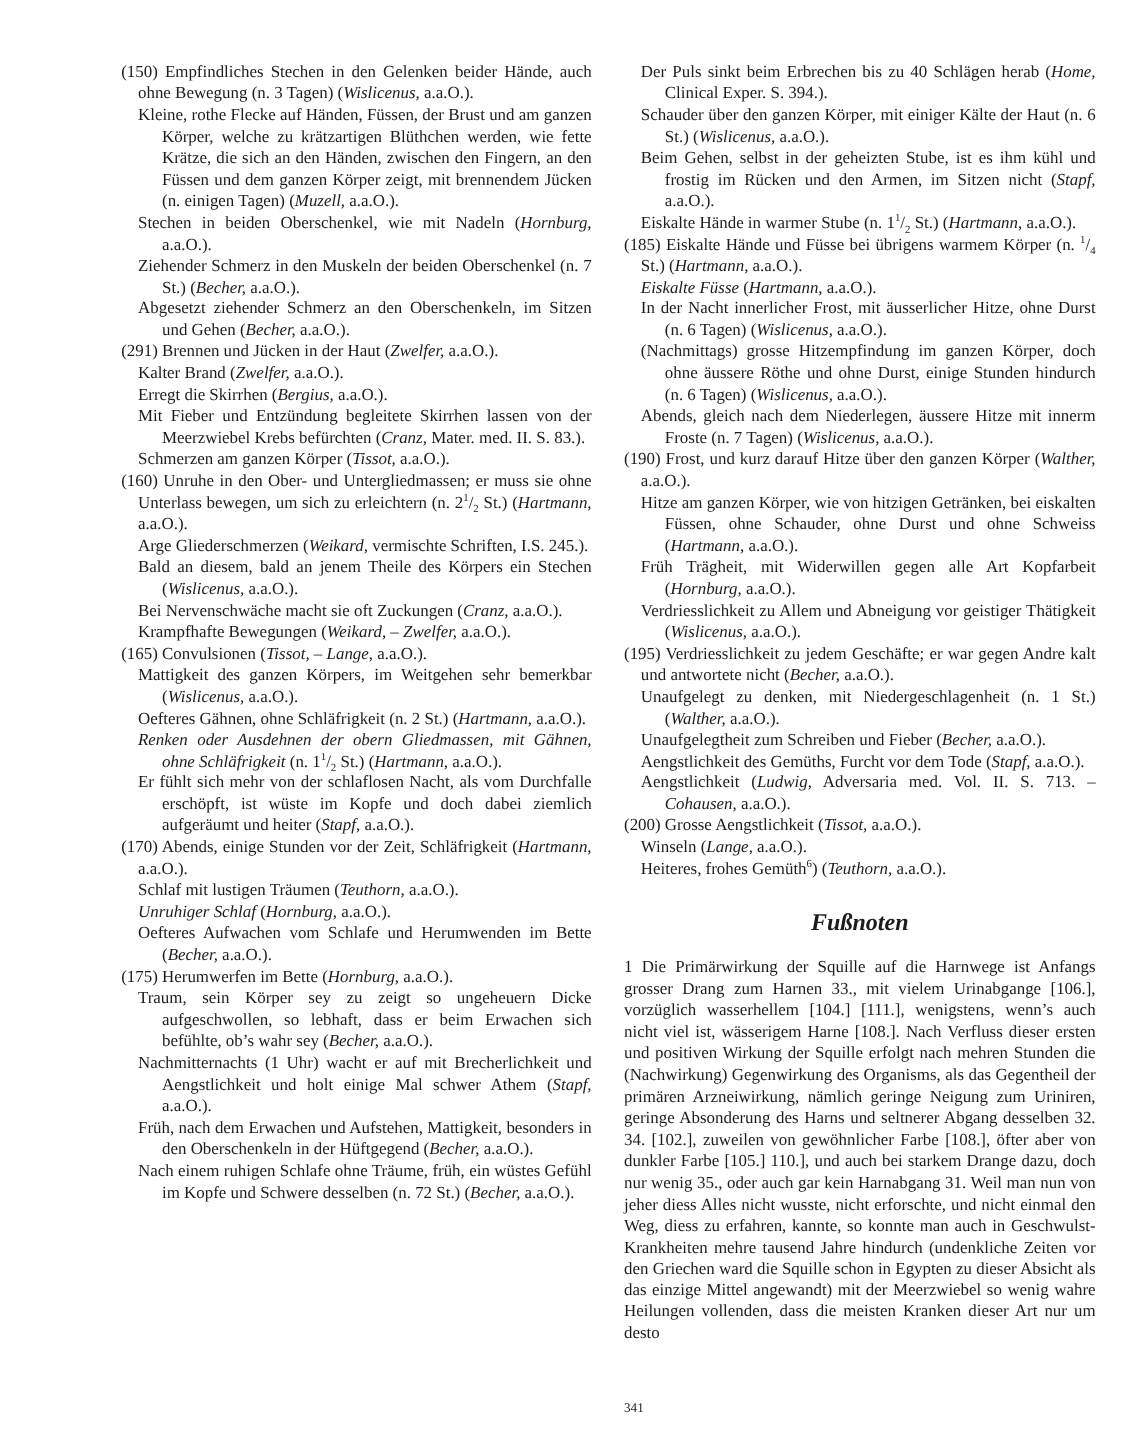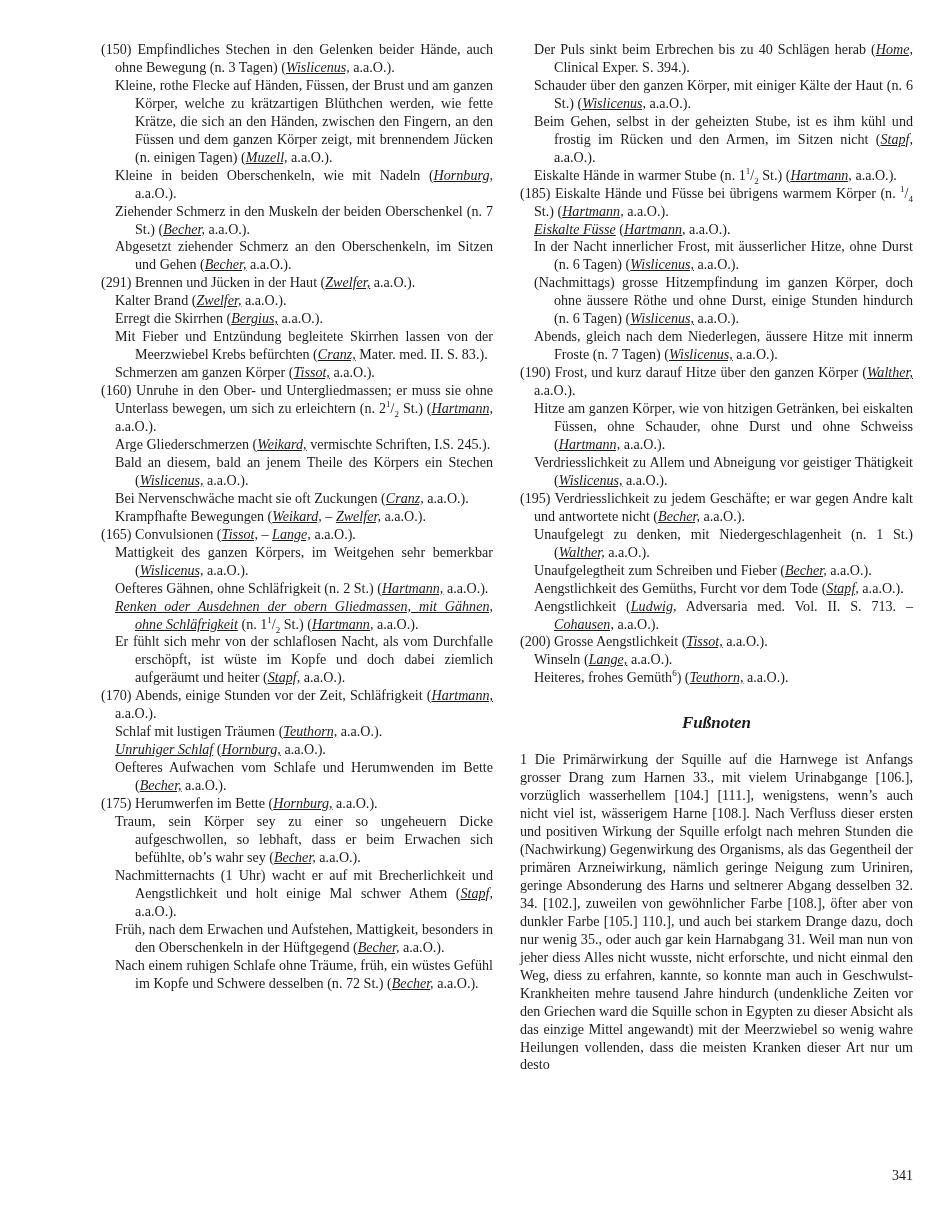--- a/index.html
+++ b/index.html
@@ -6,55 +6,54 @@
   body {
     width: 935px; height: 1210px;
     background: #ffffff;
     color: #1c1c1c;
     font-family: "Liberation Serif", "DejaVu Serif", serif;
     position: relative;
     overflow: hidden;
   }
   .col {
     position: absolute;
-    top: 41px;
+    top: 52px;
     text-align: justify;
     font-size: 14.1px;
     line-height: 17.95px;
   }
   #col-left  { left: 101px; width: 392px; }
   #col-right { left: 520px; width: 393px; }
   .col p { margin: 0; }
   p.num { padding-left: 14px; text-indent: -14px; }
   p.sub { margin-left: 14px; padding-left: 20px; text-indent: -20px; }
   p.fn  { padding: 0; text-indent: 0; }
-  .it { font-style: italic; text-decoration: underline; }
+  .it { font-style: italic; }
   sup, sub { font-size: 9px; line-height: 0; }
   .fn-heading {
     text-align: center;
     font-weight: bold;
     font-style: italic;
-    font-size: 17px;
+    font-size: 20px;
     margin: 27px 0 19px 0;
   }
   .page-number {
     position: absolute;
     left: 520px; top: 1168px;
     width: 393px;
-    text-align: right;
-    font-size: 14px;
+    font-size: 11px;
   }
 </style>
 </head>
 <body>
 
 <div class="col" id="col-left">
     <p class="num"><span>(150) Empfindliches Stechen in den Gelenken beider Hände, auch ohne Bewegung (n. 3 Tagen) (</span><span class="it">Wislicenus,</span><span> a.a.O.).</span></p>
     <p class="sub"><span>Kleine, rothe Flecke auf Händen, Füssen, der Brust und am ganzen Körper, welche zu krätzartigen Blüthchen werden, wie fette Krätze, die sich an den Händen, zwischen den Fingern, an den Füssen und dem ganzen Körper zeigt, mit brennendem Jücken (n. einigen Tagen) (</span><span class="it">Muzell,</span><span> a.a.O.).</span></p>
-    <p class="sub"><span>Kleine in beiden Oberschenkeln, wie mit Nadeln (</span><span class="it">Hornburg,</span><span> a.a.O.).</span></p>
+    <p class="sub"><span>Stechen in beiden Oberschenkel, wie mit Nadeln (</span><span class="it">Hornburg,</span><span> a.a.O.).</span></p>
     <p class="sub"><span>Ziehender Schmerz in den Muskeln der beiden Oberschenkel (n. 7 St.) (</span><span class="it">Becher,</span><span> a.a.O.).</span></p>
     <p class="sub"><span>Abgesetzt ziehender Schmerz an den Oberschenkeln, im Sitzen und Gehen (</span><span class="it">Becher,</span><span> a.a.O.).</span></p>
     <p class="num"><span>(291) Brennen und Jücken in der Haut (</span><span class="it">Zwelfer,</span><span> a.a.O.).</span></p>
     <p class="sub"><span>Kalter Brand (</span><span class="it">Zwelfer,</span><span> a.a.O.).</span></p>
     <p class="sub"><span>Erregt die Skirrhen (</span><span class="it">Bergius,</span><span> a.a.O.).</span></p>
     <p class="sub"><span>Mit Fieber und Entzündung begleitete Skirrhen lassen von der Meerzwiebel Krebs befürchten (</span><span class="it">Cranz,</span><span> Mater. med. II. S. 83.).</span></p>
     <p class="sub"><span>Schmerzen am ganzen Körper (</span><span class="it">Tissot,</span><span> a.a.O.).</span></p>
     <p class="num"><span>(160) Unruhe in den Ober- und Untergliedmassen; er muss sie ohne Unterlass bewegen, um sich zu erleichtern (n. 2</span><sup>1</sup><span>/</span><sub>2</sub><span> St.) (</span><span class="it">Hartmann,</span><span> a.a.O.).</span></p>
     <p class="sub"><span>Arge Gliederschmerzen (</span><span class="it">Weikard,</span><span> vermischte Schriften, I.S. 245.).</span></p>
     <p class="sub"><span>Bald an diesem, bald an jenem Theile des Körpers ein Stechen (</span><span class="it">Wislicenus,</span><span> a.a.O.).</span></p>
@@ -63,39 +62,40 @@
     <p class="num"><span>(165) Convulsionen (</span><span class="it">Tissot,</span><span> – </span><span class="it">Lange,</span><span> a.a.O.).</span></p>
     <p class="sub"><span>Mattigkeit des ganzen Körpers, im Weitgehen sehr bemerkbar (</span><span class="it">Wislicenus,</span><span> a.a.O.).</span></p>
     <p class="sub"><span>Oefteres Gähnen, ohne Schläfrigkeit (n. 2 St.) (</span><span class="it">Hartmann,</span><span> a.a.O.).</span></p>
     <p class="sub"><span class="it">Renken oder Ausdehnen der obern Gliedmassen, mit Gähnen, ohne Schläfrigkeit</span><span> (n. 1</span><sup>1</sup><span>/</span><sub>2</sub><span> St.) (</span><span class="it">Hartmann,</span><span> a.a.O.).</span></p>
     <p class="sub"><span>Er fühlt sich mehr von der schlaflosen Nacht, als vom Durchfalle erschöpft, ist wüste im Kopfe und doch dabei ziemlich aufgeräumt und heiter (</span><span class="it">Stapf,</span><span> a.a.O.).</span></p>
     <p class="num"><span>(170) Abends, einige Stunden vor der Zeit, Schläfrigkeit (</span><span class="it">Hartmann,</span><span> a.a.O.).</span></p>
     <p class="sub"><span>Schlaf mit lustigen Träumen (</span><span class="it">Teuthorn,</span><span> a.a.O.).</span></p>
     <p class="sub"><span class="it">Unruhiger Schlaf</span><span> (</span><span class="it">Hornburg,</span><span> a.a.O.).</span></p>
     <p class="sub"><span>Oefteres Aufwachen vom Schlafe und Herumwenden im Bette (</span><span class="it">Becher,</span><span> a.a.O.).</span></p>
     <p class="num"><span>(175) Herumwerfen im Bette (</span><span class="it">Hornburg,</span><span> a.a.O.).</span></p>
-    <p class="sub"><span>Traum, sein Körper sey zu einer so ungeheuern Dicke aufgeschwollen, so lebhaft, dass er beim Erwachen sich befühlte, ob’s wahr sey (</span><span class="it">Becher,</span><span> a.a.O.).</span></p>
+    <p class="sub"><span>Traum, sein Körper sey zu zeigt so ungeheuern Dicke aufgeschwollen, so lebhaft, dass er beim Erwachen sich befühlte, ob’s wahr sey (</span><span class="it">Becher,</span><span> a.a.O.).</span></p>
     <p class="sub"><span>Nachmitternachts (1 Uhr) wacht er auf mit Brecherlichkeit und Aengstlichkeit und holt einige Mal schwer Athem (</span><span class="it">Stapf,</span><span> a.a.O.).</span></p>
     <p class="sub"><span>Früh, nach dem Erwachen und Aufstehen, Mattigkeit, besonders in den Oberschenkeln in der Hüftgegend (</span><span class="it">Becher,</span><span> a.a.O.).</span></p>
     <p class="sub"><span>Nach einem ruhigen Schlafe ohne Träume, früh, ein wüstes Gefühl im Kopfe und Schwere desselben (n. 72 St.) (</span><span class="it">Becher,</span><span> a.a.O.).</span></p>
   </div>
 
 <div class="col" id="col-right">
   <div id="right-symptoms">
       <p class="sub"><span>Der Puls sinkt beim Erbrechen bis zu 40 Schlägen herab (</span><span class="it">Home,</span><span> Clinical Exper. S. 394.).</span></p>
       <p class="sub"><span>Schauder über den ganzen Körper, mit einiger Kälte der Haut (n. 6 St.) (</span><span class="it">Wislicenus,</span><span> a.a.O.).</span></p>
       <p class="sub"><span>Beim Gehen, selbst in der geheizten Stube, ist es ihm kühl und frostig im Rücken und den Armen, im Sitzen nicht (</span><span class="it">Stapf,</span><span> a.a.O.).</span></p>
       <p class="sub"><span>Eiskalte Hände in warmer Stube (n. 1</span><sup>1</sup><span>/</span><sub>2</sub><span> St.) (</span><span class="it">Hartmann,</span><span> a.a.O.).</span></p>
       <p class="num"><span>(185) Eiskalte Hände und Füsse bei übrigens warmem Körper (n. </span><sup>1</sup><span>/</span><sub>4</sub><span> St.) (</span><span class="it">Hartmann,</span><span> a.a.O.).</span></p>
       <p class="sub"><span class="it">Eiskalte Füsse</span><span> (</span><span class="it">Hartmann,</span><span> a.a.O.).</span></p>
       <p class="sub"><span>In der Nacht innerlicher Frost, mit äusserlicher Hitze, ohne Durst (n. 6 Tagen) (</span><span class="it">Wislicenus,</span><span> a.a.O.).</span></p>
       <p class="sub"><span>(Nachmittags) grosse Hitzempfindung im ganzen Körper, doch ohne äussere Röthe und ohne Durst, einige Stunden hindurch (n. 6 Tagen) (</span><span class="it">Wislicenus,</span><span> a.a.O.).</span></p>
       <p class="sub"><span>Abends, gleich nach dem Niederlegen, äussere Hitze mit innerm Froste (n. 7 Tagen) (</span><span class="it">Wislicenus,</span><span> a.a.O.).</span></p>
       <p class="num"><span>(190) Frost, und kurz darauf Hitze über den ganzen Körper (</span><span class="it">Walther,</span><span> a.a.O.).</span></p>
       <p class="sub"><span>Hitze am ganzen Körper, wie von hitzigen Getränken, bei eiskalten Füssen, ohne Schauder, ohne Durst und ohne Schweiss (</span><span class="it">Hartmann,</span><span> a.a.O.).</span></p>
+      <p class="sub"><span>Früh Trägheit, mit Widerwillen gegen alle Art Kopfarbeit (</span><span class="it">Hornburg,</span><span> a.a.O.).</span></p>
       <p class="sub"><span>Verdriesslichkeit zu Allem und Abneigung vor geistiger Thätigkeit (</span><span class="it">Wislicenus,</span><span> a.a.O.).</span></p>
       <p class="num"><span>(195) Verdriesslichkeit zu jedem Geschäfte; er war gegen Andre kalt und antwortete nicht (</span><span class="it">Becher,</span><span> a.a.O.).</span></p>
       <p class="sub"><span>Unaufgelegt zu denken, mit Niedergeschlagenheit (n. 1 St.) (</span><span class="it">Walther,</span><span> a.a.O.).</span></p>
       <p class="sub"><span>Unaufgelegtheit zum Schreiben und Fieber (</span><span class="it">Becher,</span><span> a.a.O.).</span></p>
       <p class="sub"><span>Aengstlichkeit des Gemüths, Furcht vor dem Tode (</span><span class="it">Stapf,</span><span> a.a.O.).</span></p>
       <p class="sub"><span>Aengstlichkeit (</span><span class="it">Ludwig,</span><span> Adversaria med. Vol. II. S. 713. – </span><span class="it">Cohausen,</span><span> a.a.O.).</span></p>
       <p class="num"><span>(200) Grosse Aengstlichkeit (</span><span class="it">Tissot,</span><span> a.a.O.).</span></p>
       <p class="sub"><span>Winseln (</span><span class="it">Lange,</span><span> a.a.O.).</span></p>
       <p class="sub"><span>Heiteres, frohes Gemüth</span><sup>6</sup><span>) (</span><span class="it">Teuthorn,</span><span> a.a.O.).</span></p>
     </div>

